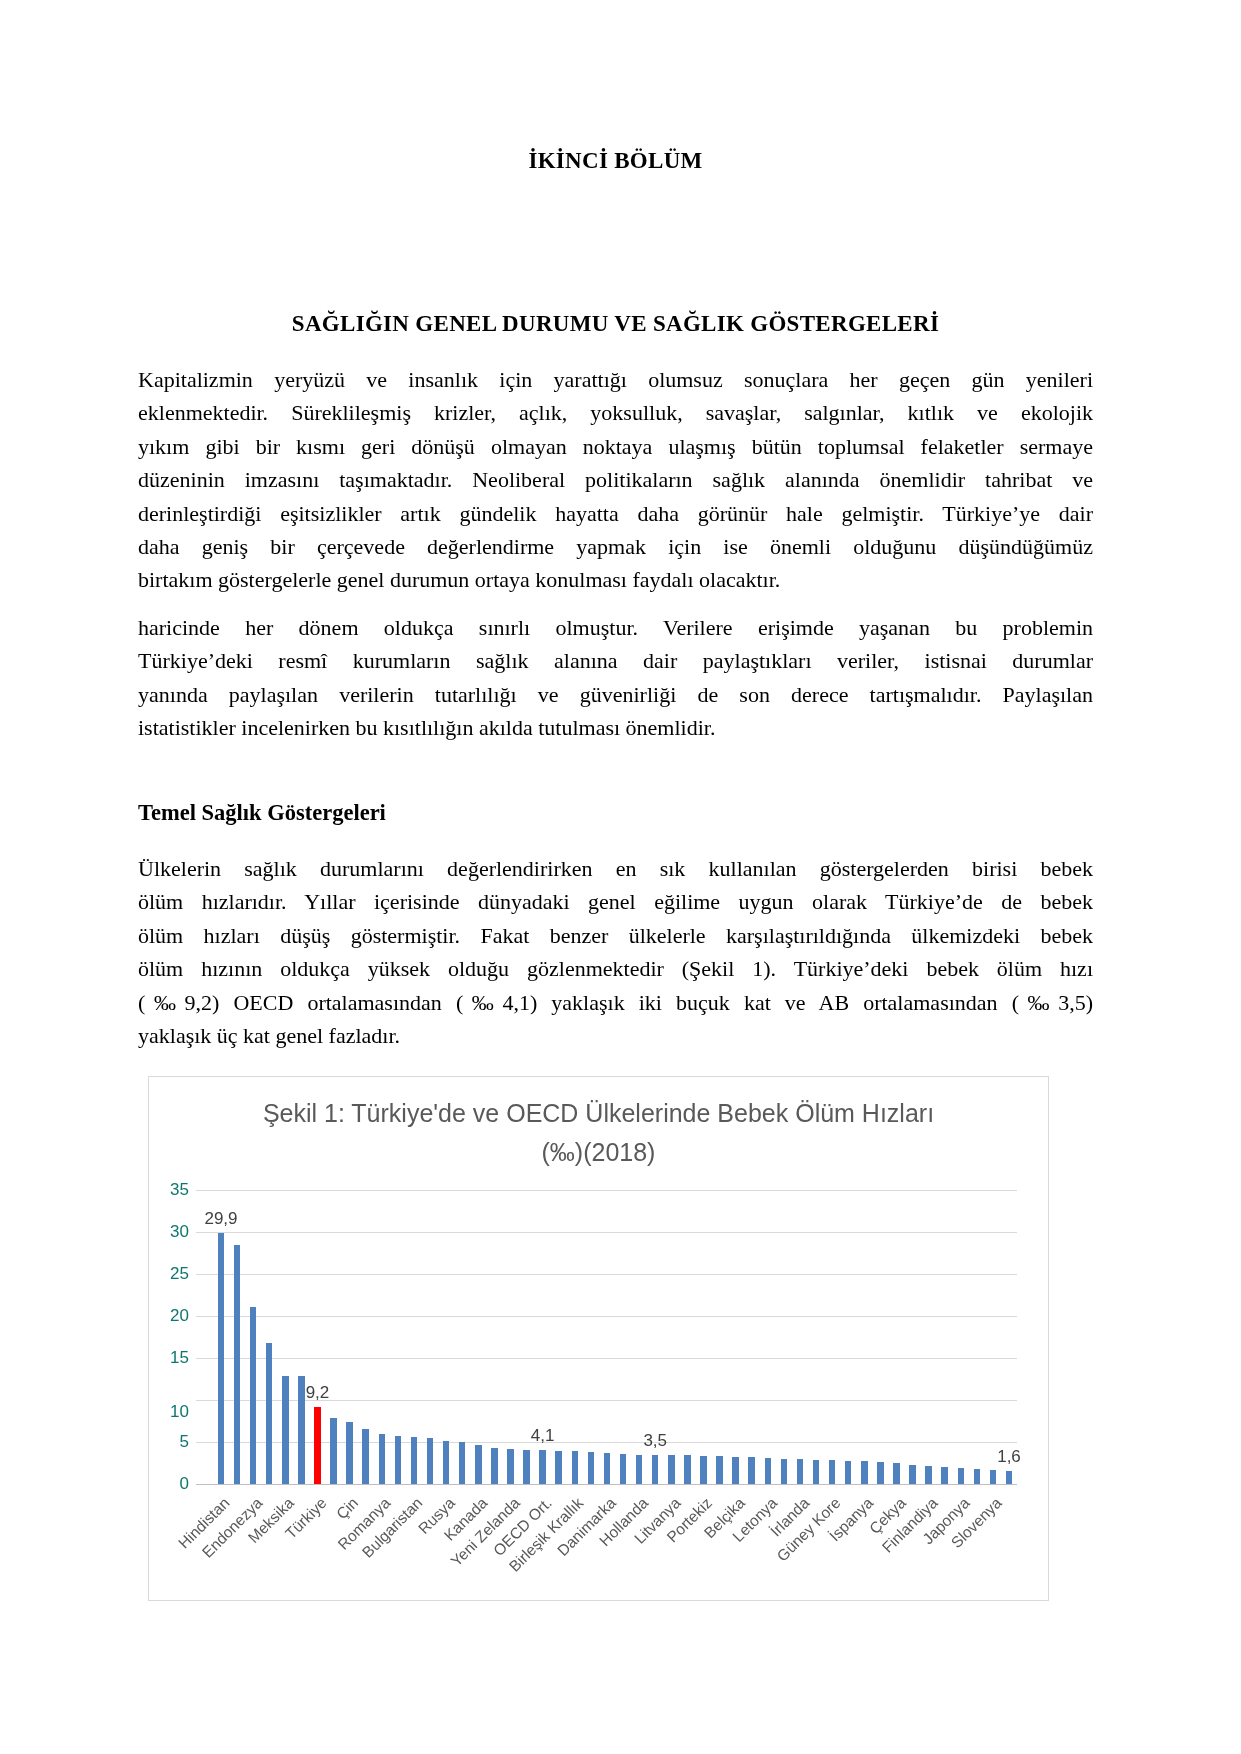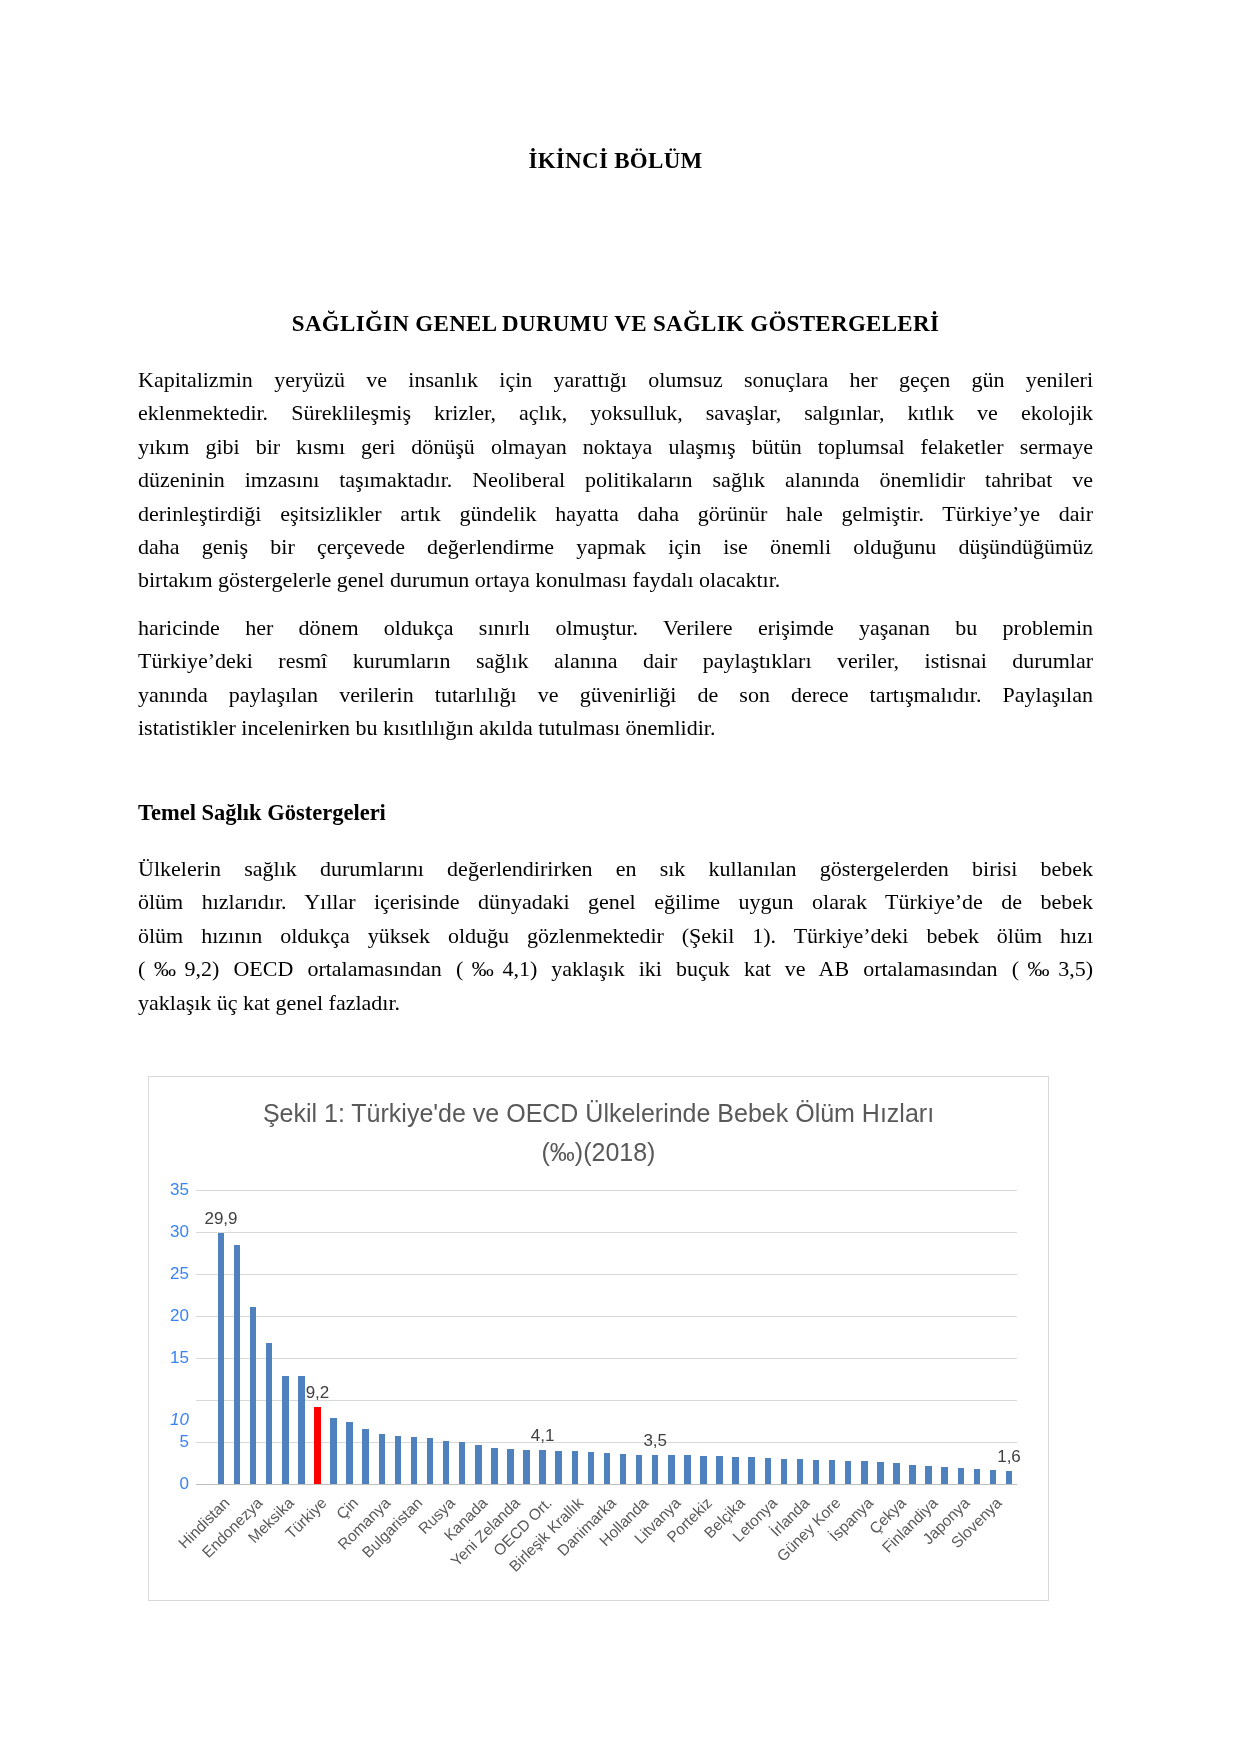--- a/index.html
+++ b/index.html
@@ -14,21 +14,21 @@
   .subhead{font-weight:bold;font-size:22.5px;}
 
   
   .figure{left:148px;top:1076px;width:899px;height:523px;border:1px solid #d9d9d9;
           background:#fff;font-family:"Liberation Sans","DejaVu Sans",sans-serif;}
   .chart-title{position:absolute;left:0;top:17px;width:100%;text-align:center;
                color:#595959;font-size:25px;line-height:39px;}
   .plot{position:absolute;left:47px;top:113px;width:821px;height:294px;
         border-bottom:1px solid #bfbfbf;}
   .grid{position:absolute;left:0;width:100%;height:1px;background:#d9d9d9;}
-  .ylab{position:absolute;width:40px;color:#3b82f6;font-size:17px;text-align:right;
+  .ylab{position:absolute;width:40px;color:#0f766e;font-size:17px;text-align:right;
         line-height:22px;}
   .bar{position:absolute;bottom:0;width:6.5px;}
   .xlab{position:absolute;white-space:nowrap;color:#595959;font-size:15.5px;
         transform:rotate(-45deg);transform-origin:100% 0;}
   .dlab{position:absolute;color:#404040;font-size:17px;transform:translateX(-50%);
         white-space:nowrap;}
 </style>
 </head>
 <body>
 
@@ -51,34 +51,35 @@
     <div class="pline">Türkiye’deki resmî kurumların sağlık alanına dair paylaştıkları veriler, istisnai durumlar</div>
     <div class="pline">yanında paylaşılan verilerin tutarlılığı ve güvenirliği de son derece tartışmalıdır. Paylaşılan</div>
     <div class="pline last">istatistikler incelenirken bu kısıtlılığın akılda tutulması önemlidir.</div>
   </div>
 
 <div class="abs doc-col subhead" style="top:800px;">Temel Sağlık Göstergeleri</div>
 
 <div class="abs doc-col para" style="top:852px;">
     <div class="pline">Ülkelerin sağlık durumlarını değerlendirirken en sık kullanılan göstergelerden birisi bebek</div>
     <div class="pline">ölüm hızlarıdır. Yıllar içerisinde dünyadaki genel eğilime uygun olarak Türkiye’de de bebek</div>
+    <div class="pline">ölüm hızları düşüş göstermiştir. Fakat benzer ülkelerle karşılaştırıldığında ülkemizdeki bebek</div>
     <div class="pline">ölüm hızının oldukça yüksek olduğu gözlenmektedir (Şekil 1). Türkiye’deki bebek ölüm hızı</div>
     <div class="pline">(‰9,2) OECD ortalamasından (‰4,1) yaklaşık iki buçuk kat ve AB ortalamasından (‰3,5)</div>
     <div class="pline last">yaklaşık üç kat genel fazladır.</div>
   </div>
 
 <div class="abs figure">
   <div class="chart-title">
     <div>Şekil 1: Türkiye'de ve OECD Ülkelerinde Bebek Ölüm Hızları</div>
     <div>(‰)(2018)</div>
   </div>
   <div id="ylabels">
       <div class="abs ylab" style="left: 0px; top: 396px;">0</div>
       <div class="abs ylab" style="left: 0px; top: 354px;">5</div>
-      <div class="abs ylab" style="left: 0px; top: 332px; font-style: italic;">10</div>
+      <div class="abs ylab" style="left: 0px; top: 324px;">10</div>
       <div class="abs ylab" style="left: 0px; top: 270px;">15</div>
       <div class="abs ylab" style="left: 0px; top: 228px;">20</div>
       <div class="abs ylab" style="left: 0px; top: 186px;">25</div>
       <div class="abs ylab" style="left: 0px; top: 144px;">30</div>
       <div class="abs ylab" style="left: 0px; top: 102px;">35</div>
     </div>
   <div class="plot" id="plot">
       <div class="grid" style="top: 252px;"></div>
       <div class="grid" style="top: 210px;"></div>
       <div class="grid" style="top: 168px;"></div>

